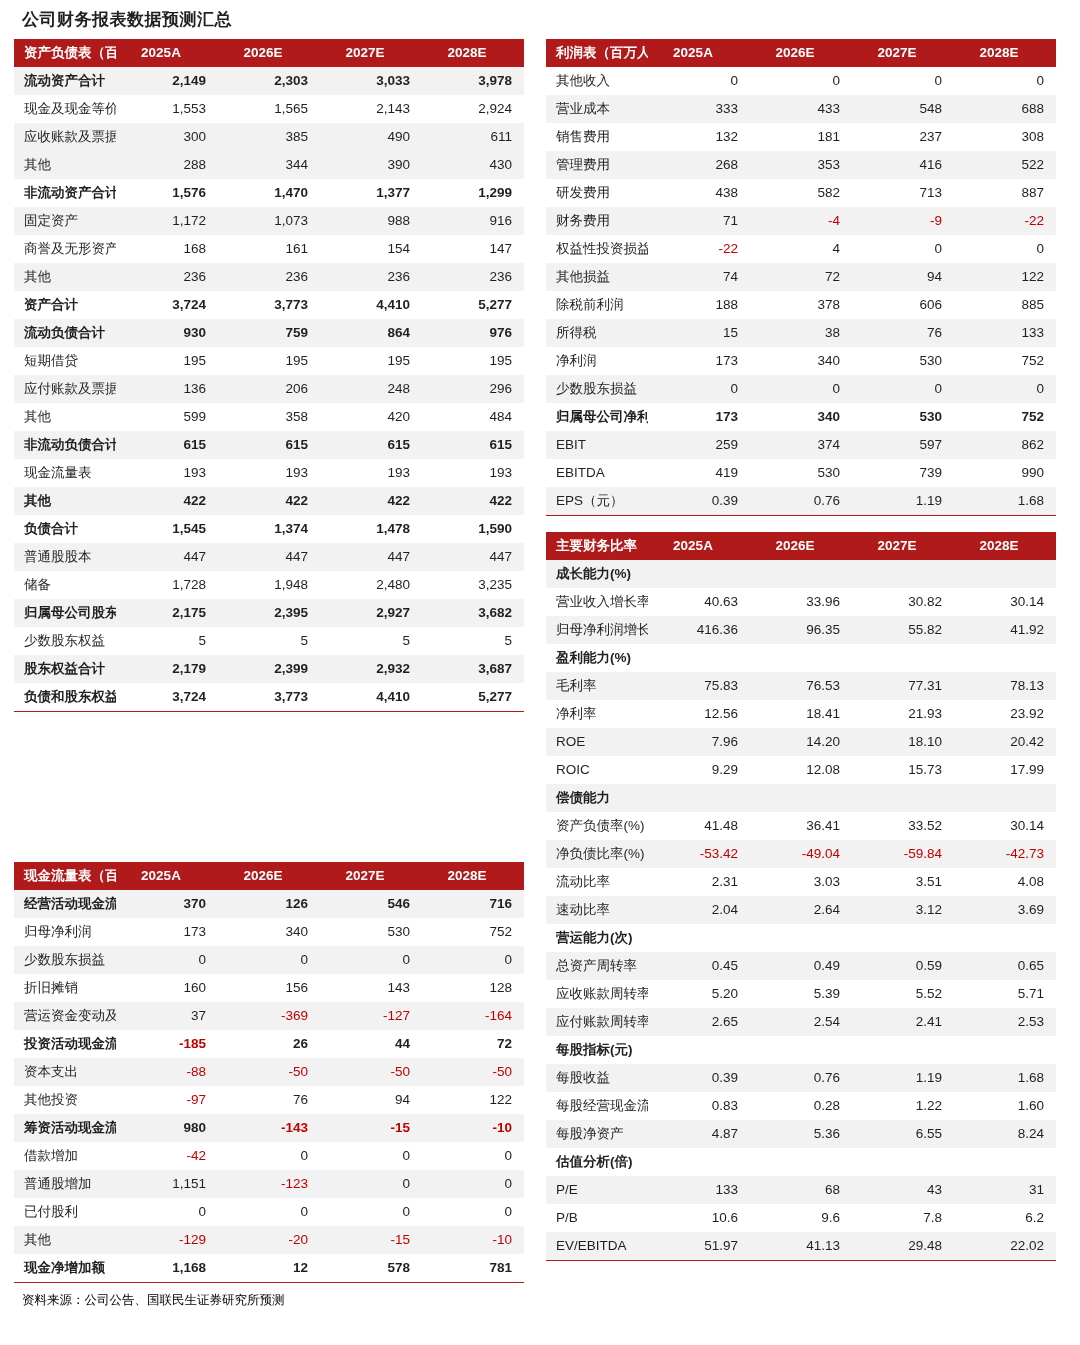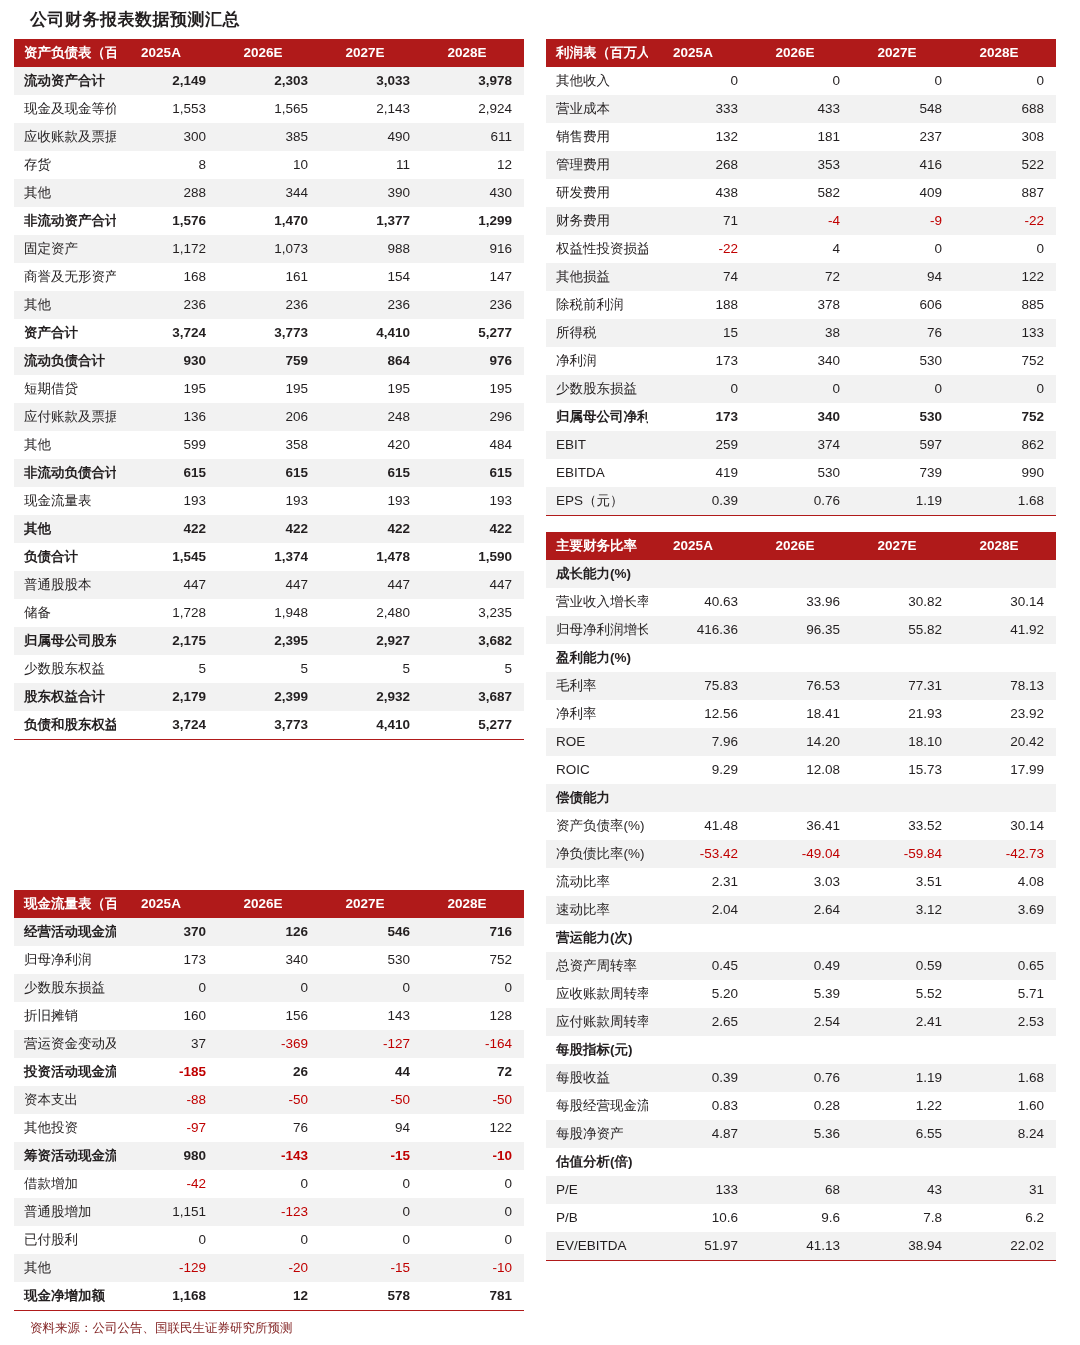--- a/index.html
+++ b/index.html
@@ -19,21 +19,21 @@
     position: relative;
     width: 1080px;
     height: 1345px;
     box-sizing: border-box;
     padding: 6px 14px 0 14px;
   }
   .page-title {
     font-size: 17px;
     font-weight: bold;
     color: #231f20;
-    margin: 2px 0 8px 16px;
+    margin: 2px 0 8px 8px;
     letter-spacing: 0.5px;
   }
   .columns {
     display: flex;
     gap: 22px;
     align-items: flex-start;
   }
   .col {
     width: 510px;
     flex: 0 0 510px;
@@ -87,23 +87,23 @@
     color: #c00000;
   }
   tbody tr.last-row td {
     border-bottom: 1.6px solid #b01a1a;
   }
   .spacer-block {
     height: 150px;
   }
   .source {
     margin-top: 9px;
-    margin-left: 16px;
+    margin-left: 8px;
     font-size: 12.5px;
-    color: #7f1d1d;
+    color: #000000;
   }
   .section-gap {
     height: 16px;
   }
 </style>
 </head>
 <body>
 
 <div class="page">
 
@@ -137,27 +137,20 @@
               <td class="num">2,143</td>
               <td class="num">2,924</td>
             </tr>
             <tr class="shade">
               <td class="label">应收账款及票据</td>
               <td class="num">300</td>
               <td class="num">385</td>
               <td class="num">490</td>
               <td class="num">611</td>
             </tr>
-            <tr class="plain">
-              <td class="label">存货</td>
-              <td class="num">8</td>
-              <td class="num">10</td>
-              <td class="num">11</td>
-              <td class="num">12</td>
-            </tr>
             <tr class="shade">
               <td class="label">其他</td>
               <td class="num">288</td>
               <td class="num">344</td>
               <td class="num">390</td>
               <td class="num">430</td>
             </tr>
             <tr class="plain bold">
               <td class="label">非流动资产合计</td>
               <td class="num">1,576</td>
@@ -448,21 +441,21 @@
               <td class="label">管理费用</td>
               <td class="num">268</td>
               <td class="num">353</td>
               <td class="num">416</td>
               <td class="num">522</td>
             </tr>
             <tr class="plain">
               <td class="label">研发费用</td>
               <td class="num">438</td>
               <td class="num">582</td>
-              <td class="num">409</td>
+              <td class="num">713</td>
               <td class="num">887</td>
             </tr>
             <tr class="shade">
               <td class="label">财务费用</td>
               <td class="num">71</td>
               <td class="num neg">-4</td>
               <td class="num neg">-9</td>
               <td class="num neg">-22</td>
             </tr>
             <tr class="plain">
@@ -716,21 +709,21 @@
               <td class="label">P/B</td>
               <td class="num">10.6</td>
               <td class="num">9.6</td>
               <td class="num">7.8</td>
               <td class="num">6.2</td>
             </tr>
             <tr class="shade last-row">
               <td class="label">EV/EBITDA</td>
               <td class="num">51.97</td>
               <td class="num">41.13</td>
-              <td class="num">38.94</td>
+              <td class="num">29.48</td>
               <td class="num">22.02</td>
             </tr>
           </tbody>
       </table>
     </div>
 
   </div>
 </div>
 
 </body></html>

